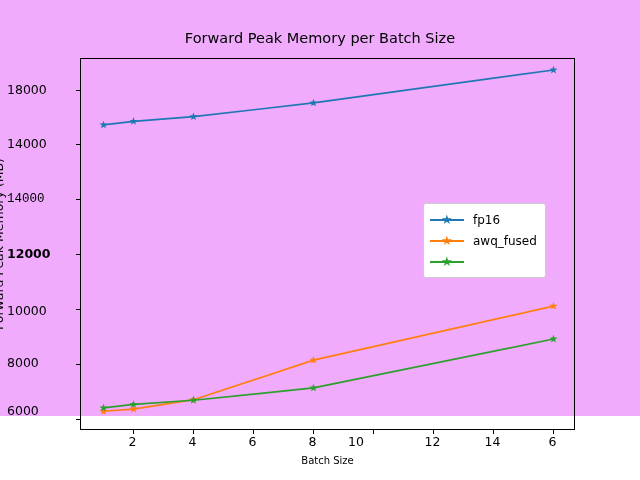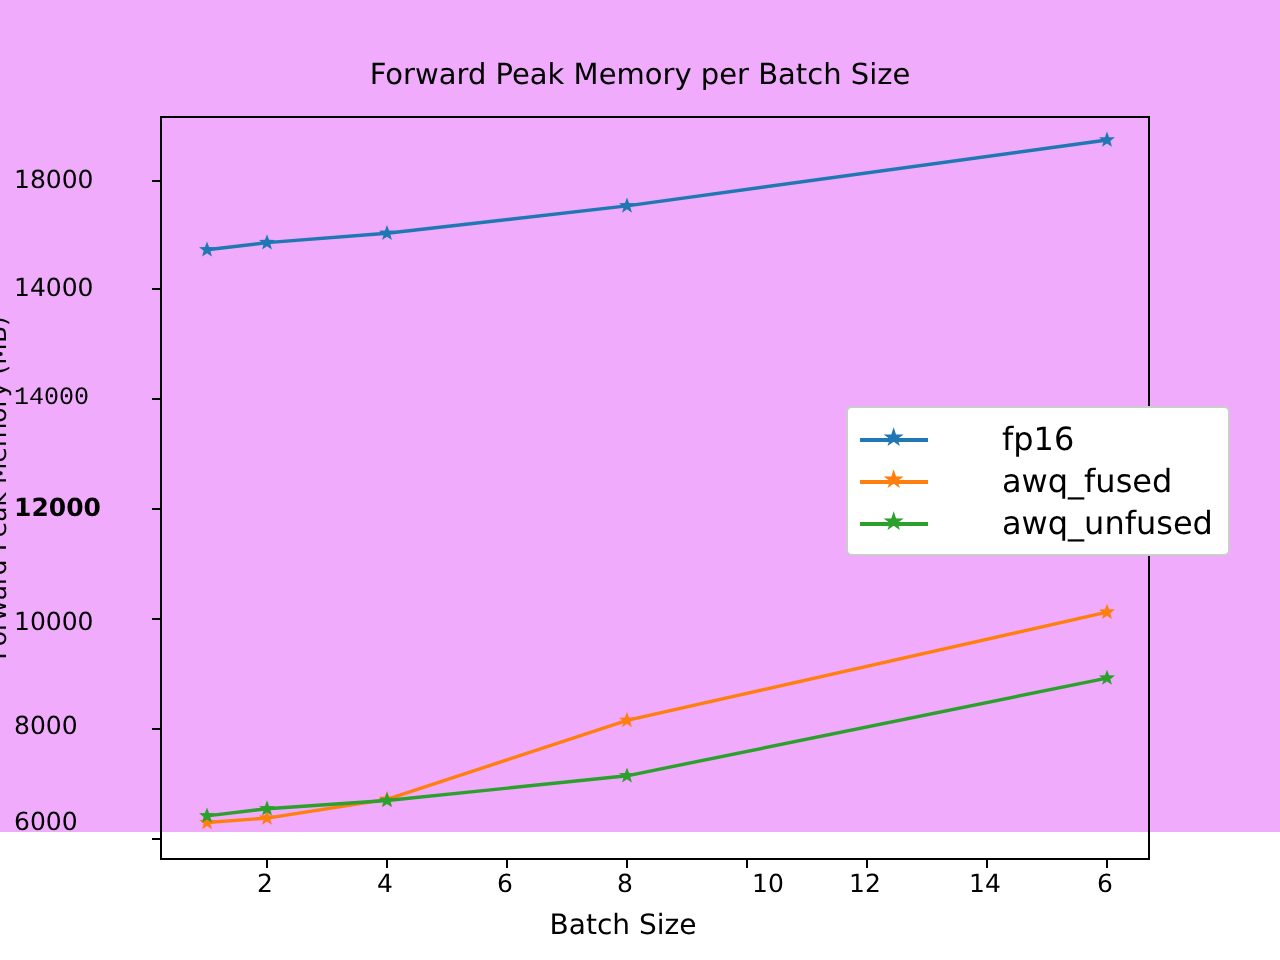--- a/index.html
+++ b/index.html
@@ -82,25 +82,25 @@
   }
   .xtick-mark {
     position: absolute;
     top: 430px;
     height: 4px;
     width: 0;
     border-left: 1.1px solid #000000;
   }
   #xlabel {
     position: absolute;
-    left: 64px;
+    left: 80px;
     top: 455px;
     width: 495px;
     text-align: center;
-    font-size: 14px;
+    font-size: 10px;
   }
   
   #legend {
     position: absolute;
     left: 423px;
     top: 203px;
     background: #ffffff;
     border: 1px solid #cccccc;
     border-radius: 3px;
     padding: 5px 8px 5px 6px;
@@ -126,23 +126,22 @@
     height: 2px;
   }
   .legend-star {
     position: absolute;
     left: 11px;
     top: 1px;
     font-size: 13px;
     line-height: 12px;
   }
   .legend-text {
-    font-size: 16px;
+    font-size: 12px;
     white-space: nowrap;
-    margin-left: 28px;
   }
 </style>
 </head>
 <body>
 
 <div id="figure">
 
   <div id="chart-title">Forward Peak Memory per Batch Size</div>
 
   <div id="ylabel">Forward Peak Memory (MB)</div>
@@ -164,21 +163,21 @@
       <div class="ytick-mark" style="top: 199.387px;"></div>
       <div class="ytick-mark" style="top: 144.48px;"></div>
       <div class="ytick-mark" style="top: 89.572px;"></div>
     </div>
 
   <div id="xtick-labels">
       <div class="xtick-label" style="left: 132.5px;">2</div>
       <div class="xtick-label" style="left: 192.5px;">4</div>
       <div class="xtick-label" style="left: 252.5px;">6</div>
       <div class="xtick-label" style="left: 312.5px;">8</div>
-      <div class="xtick-label" style="left: 384px;">10</div>
+      <div class="xtick-label" style="left: 356px;">10</div>
       <div class="xtick-label" style="left: 432.5px;">12</div>
       <div class="xtick-label" style="left: 492.5px;">14</div>
       <div class="xtick-label" style="left: 552.5px;">6</div>
     </div>
   <div id="xtick-marks">
       <div class="xtick-mark" style="left: 132.5px;"></div>
       <div class="xtick-mark" style="left: 192.5px;"></div>
       <div class="xtick-mark" style="left: 252.5px;"></div>
       <div class="xtick-mark" style="left: 312.5px;"></div>
       <div class="xtick-mark" style="left: 372.5px;"></div>
@@ -231,17 +230,16 @@
           <span class="legend-line" style="background: rgb(255, 127, 14);"></span>
           <span class="legend-star" style="color: rgb(255, 127, 14);">★</span>
         </span>
         <span class="legend-text">awq_fused</span>
       </div>
       <div class="legend-row">
         <span class="legend-sample">
           <span class="legend-line" style="background: rgb(44, 160, 44);"></span>
           <span class="legend-star" style="color: rgb(44, 160, 44);">★</span>
         </span>
-        <span class="legend-text">awq_unfused</span>
       </div>
     </div>
 
 </div>
 
 </body></html>

